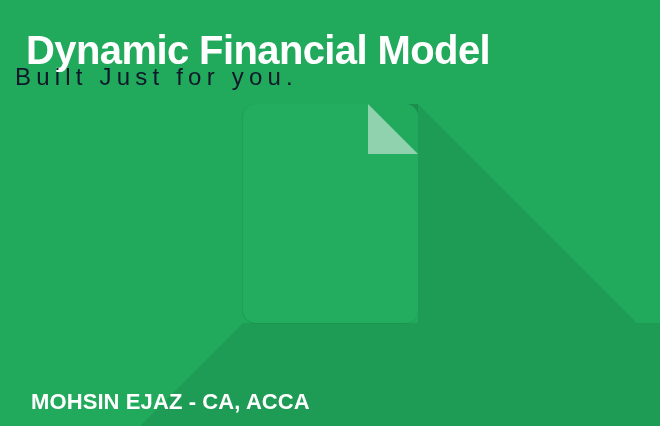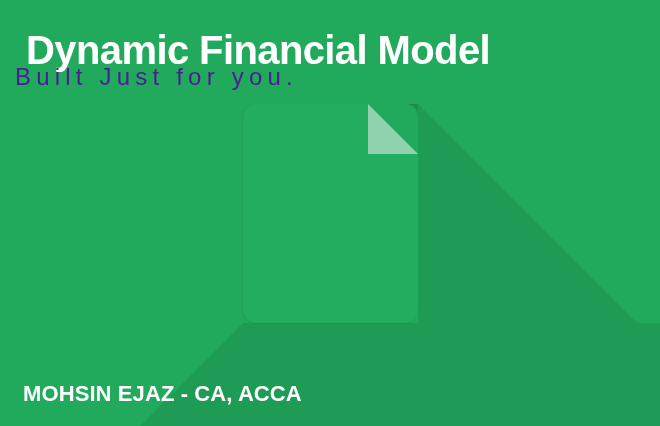--- a/index.html
+++ b/index.html
@@ -98,32 +98,32 @@
     font-weight: bold;
     letter-spacing: -0.6px;
     line-height: 1.05;
     white-space: nowrap;
   }
   .subhead {
     position: absolute;
     left: 15px;
     top: 64px;
     margin: 0;
-    color: #4c1d95;
+    color: #0f172a;
     font-size: 24px;
     font-weight: 300;
     letter-spacing: 5.2px;
     line-height: 1.1;
     white-space: nowrap;
   }
   .byline {
     position: absolute;
     left: 15px;
     top: 374px;
-    margin: 8px;
+    margin: 16px;
     color: #ffffff;
     font-size: 22px;
     font-weight: bold;
     letter-spacing: 0.1px;
     line-height: 1.1;
     white-space: nowrap;
   }
 </style>
 </head>
 <body>

